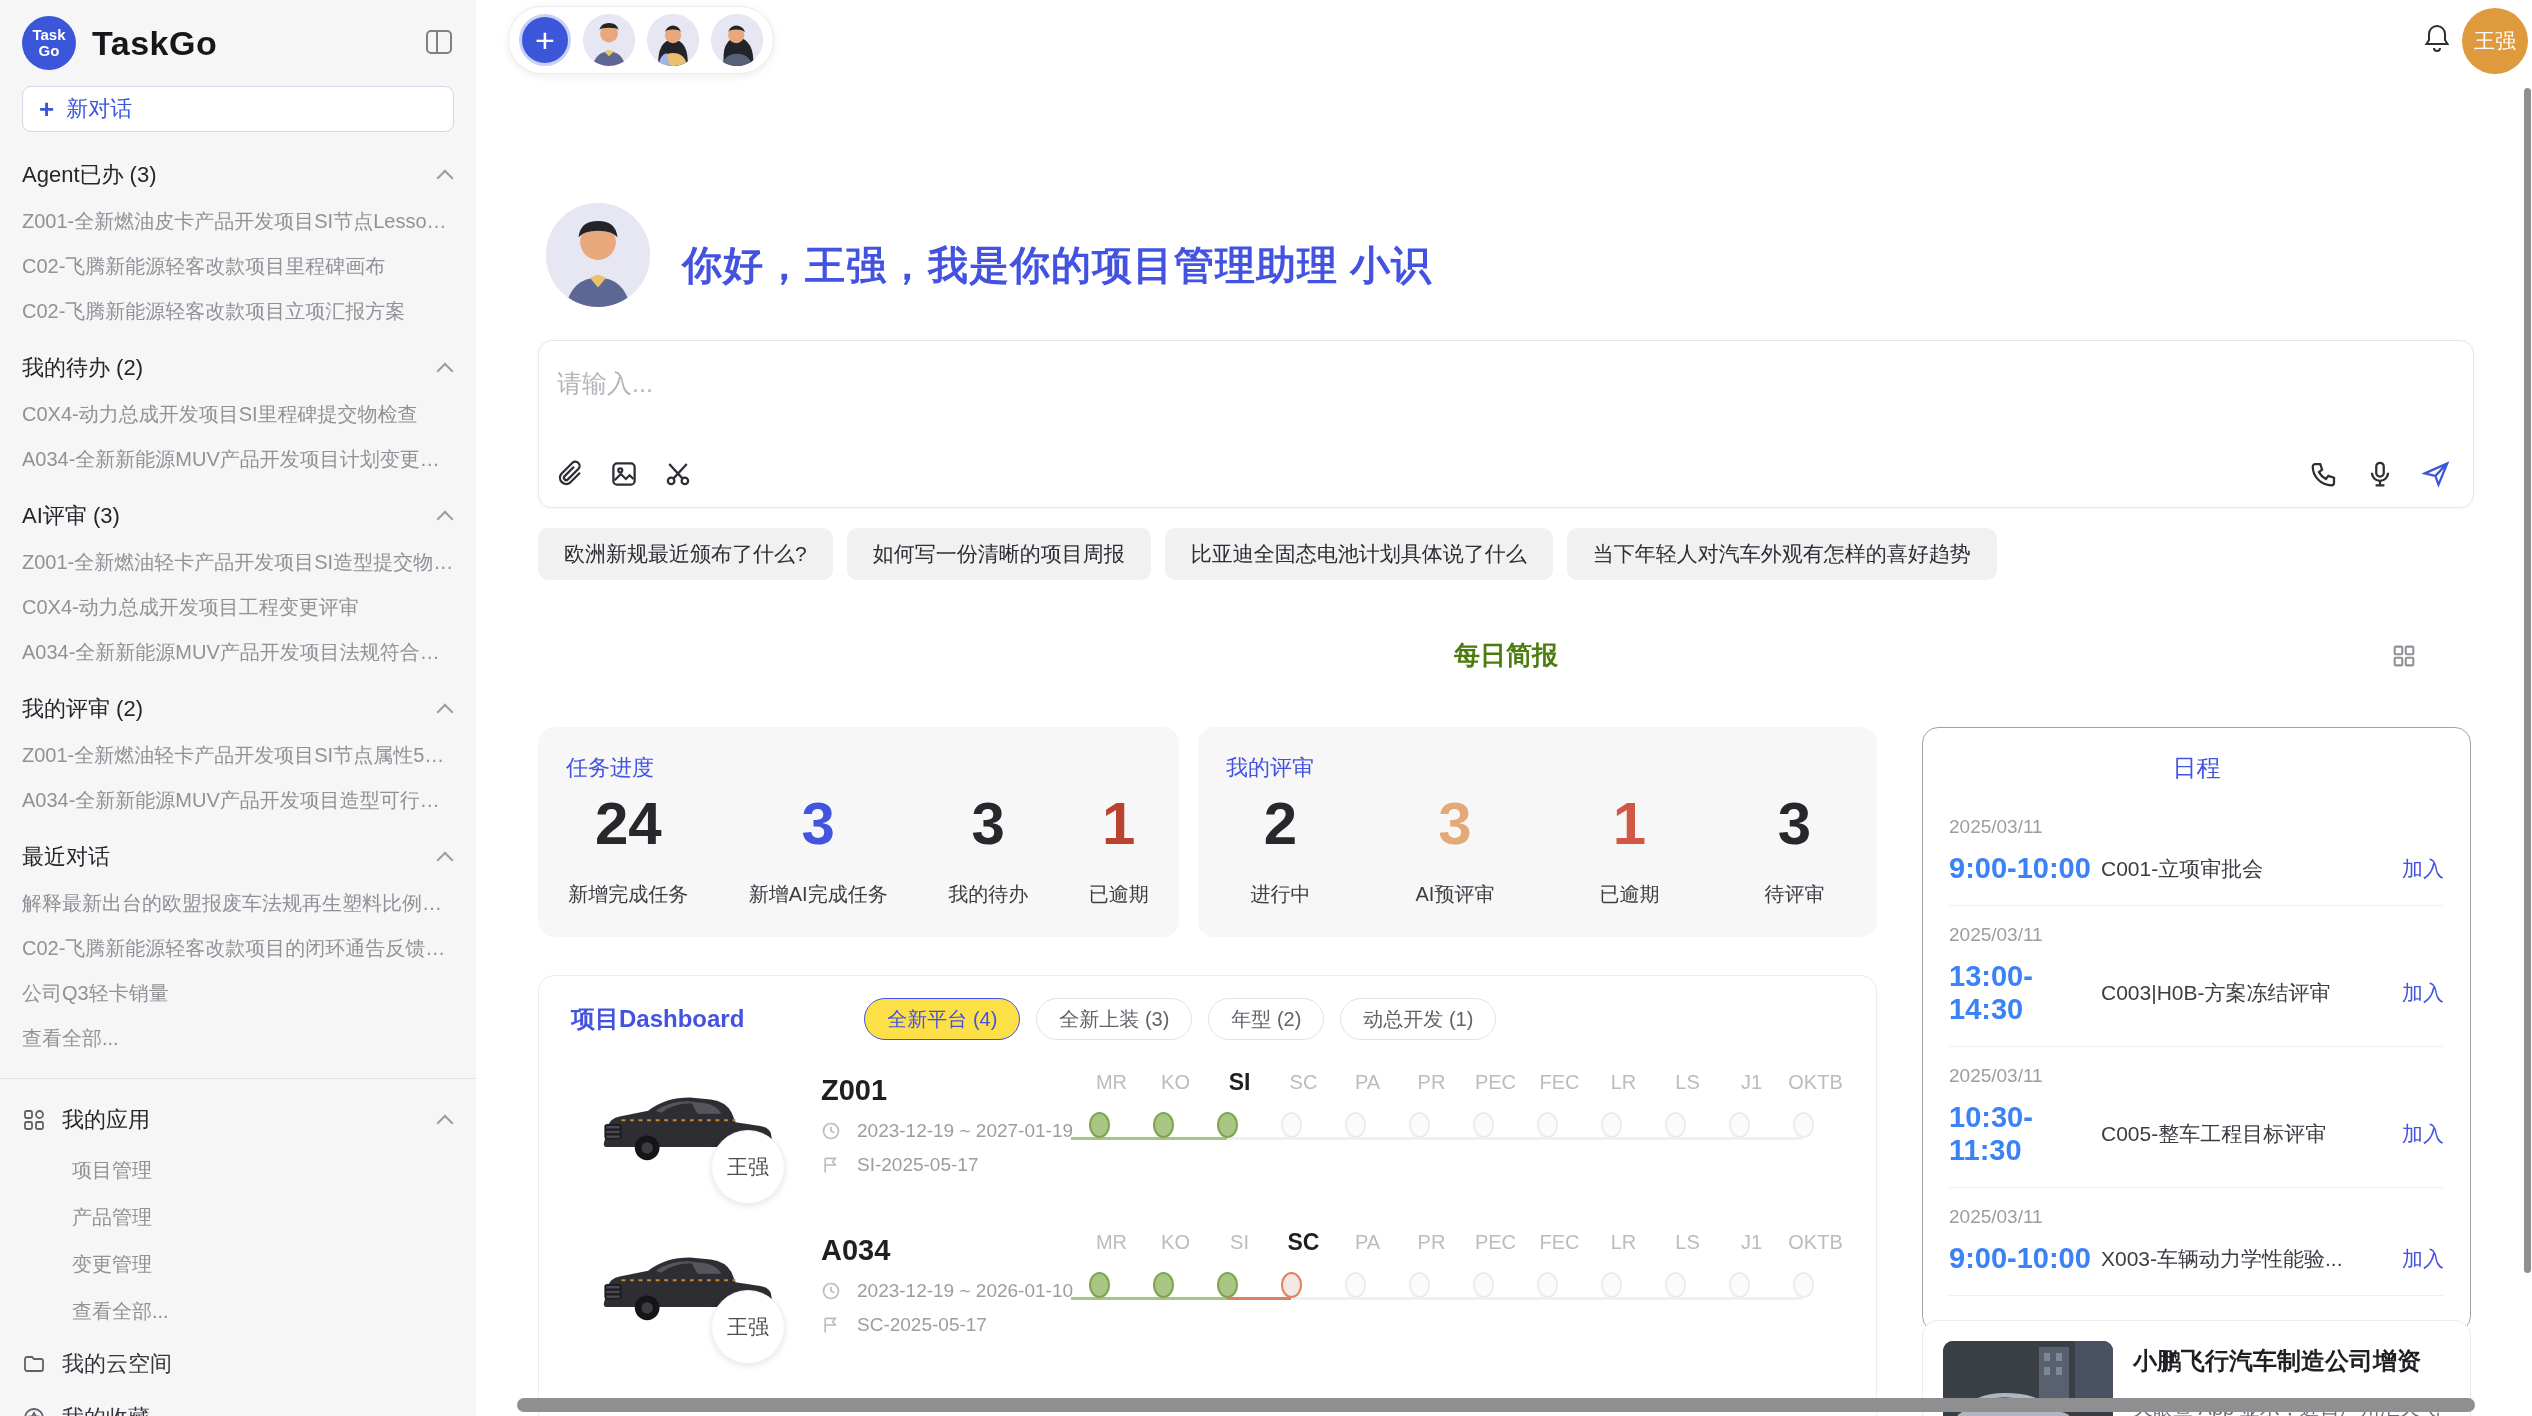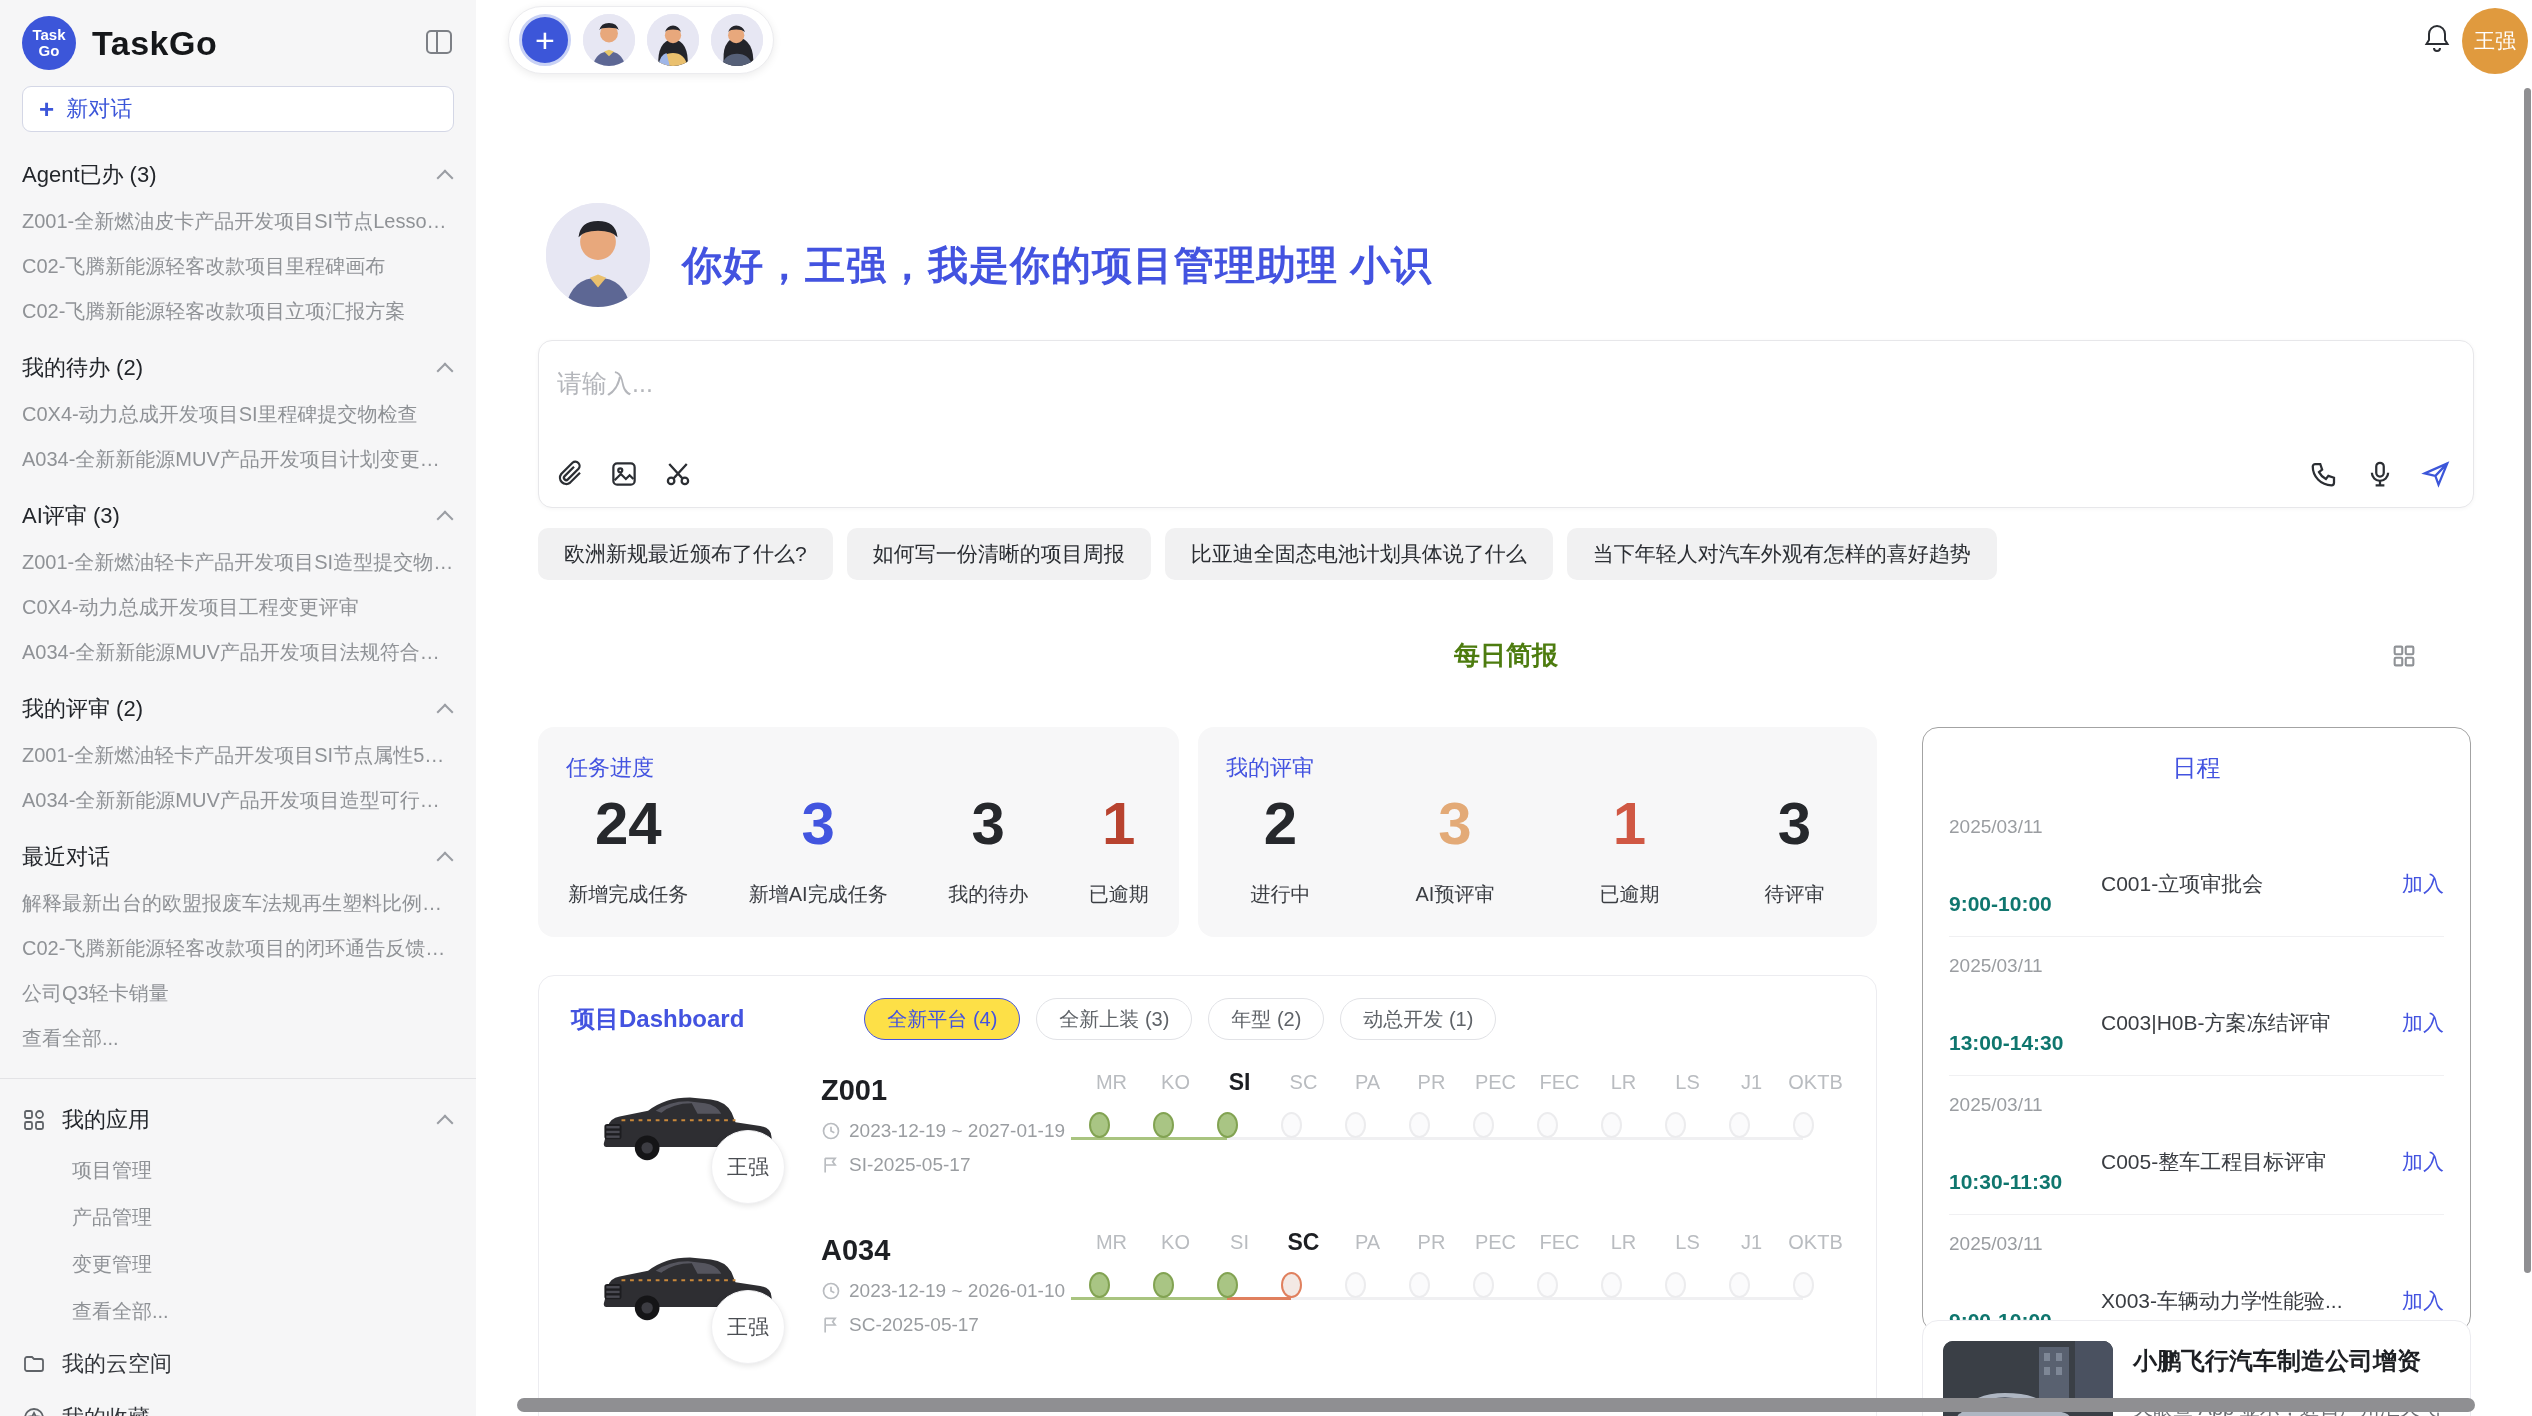--- a/index.html
+++ b/index.html
@@ -99,21 +99,21 @@
     margin-right:16px; cursor:pointer; white-space:nowrap; }
   .filter-pill.active { border-color:#4353e0; color:#4353e0; background:#fde047; }
 
   .proj-row { position:absolute; left:0; width:100%; height:150px; }
   #proj-0 { top:92px; } #proj-1 { top:252px; }
   .truck { position:absolute; left:54px; top:8px; width:190px; height:100px; }
   .owner-badge { position:absolute; left:172px; top:62px; width:74px; height:74px; border-radius:50%;
     background:#fff; border:1px solid #f0f0f2; box-shadow:0 2px 6px rgba(0,0,0,0.10);
     display:flex; align-items:center; justify-content:center; font-size:21px; color:#4a4d52; }
   .proj-code { position:absolute; left:282px; top:6px; font-size:29px; font-weight:bold; color:#1d1f23; }
-  .proj-meta { position:absolute; left:282px; display:flex; align-items:center; gap:8px;
+  .proj-meta { position:absolute; left:282px; display:flex; align-items:center; gap:16px;
     font-size:19px; color:#9a9da1; white-space:nowrap; }
   .meta-dates { top:52px; } .meta-flag { top:86px; }
 
   .timeline { position:absolute; left:532px; top:0px; width:760px; height:110px; }
   .tl-lines { position:absolute; left:0; top:69px; width:100%; height:3px; }
   .tl-seg { position:absolute; top:0; height:3px; }
   .tl-stops { position:absolute; left:0; top:0; width:100%; display:flex; justify-content:space-between; }
   .tl-stop { width:56px; display:flex; flex-direction:column; align-items:center; }
   .tl-label { font-size:20px; color:#b9bcc0; height:28px; line-height:28px;margin-left:25px; }
   .tl-stop.current .tl-label { color:#1d1f23; font-weight:bold; font-size:23px; }
@@ -123,21 +123,21 @@
   .tl-stop.overdue .tl-dot { background:#f3e9e4; border-color:#e0805e; }
 
   
   .sched-card { position:absolute; left:1446px; top:727px; width:549px; height:605px;
     background:#fff; border:1px solid #a3a3a3; border-radius:16px; }
   .sched-title { margin-top:24px; text-align:center; font-size:24px; color:#4353e0; }
   .sched-list { margin-top:14px; }
   .sched-event { padding:18px 26px 20px 26px; }
   .sched-date { font-size:19px; color:#9a9da1; }
   .sched-row { display:flex; align-items:center; margin-top:14px; }
-  .sched-time { width:152px; font-size:21px; font-weight:bold; color:#0f766e;margin-top:40px; }
+  .sched-time { width:152px; font-size:29px; font-weight:bold; color:#3b82f6; }
   .sched-name { flex:1; font-size:21px; color:#3a3d42; white-space:nowrap; overflow:hidden; }
   .sched-join { font-size:21px; color:#4353e0; cursor:pointer; }
   .sched-div { height:1px; background:#f0f0f2; margin:0 26px; }
   .sched-viewall { margin-top:22px; text-align:center; font-size:22px; color:#4353e0; cursor:pointer; }
 
   
   .news-card { position:absolute; left:1446px; top:1320px; width:549px; height:140px;
     background:#fff; border:1px solid #ececf0; border-radius:16px; overflow:hidden; }
   .news-img { position:absolute; left:20px; top:20px; width:170px; height:96px; border-radius:10px;
     overflow:hidden; background:#3a3f46; }

